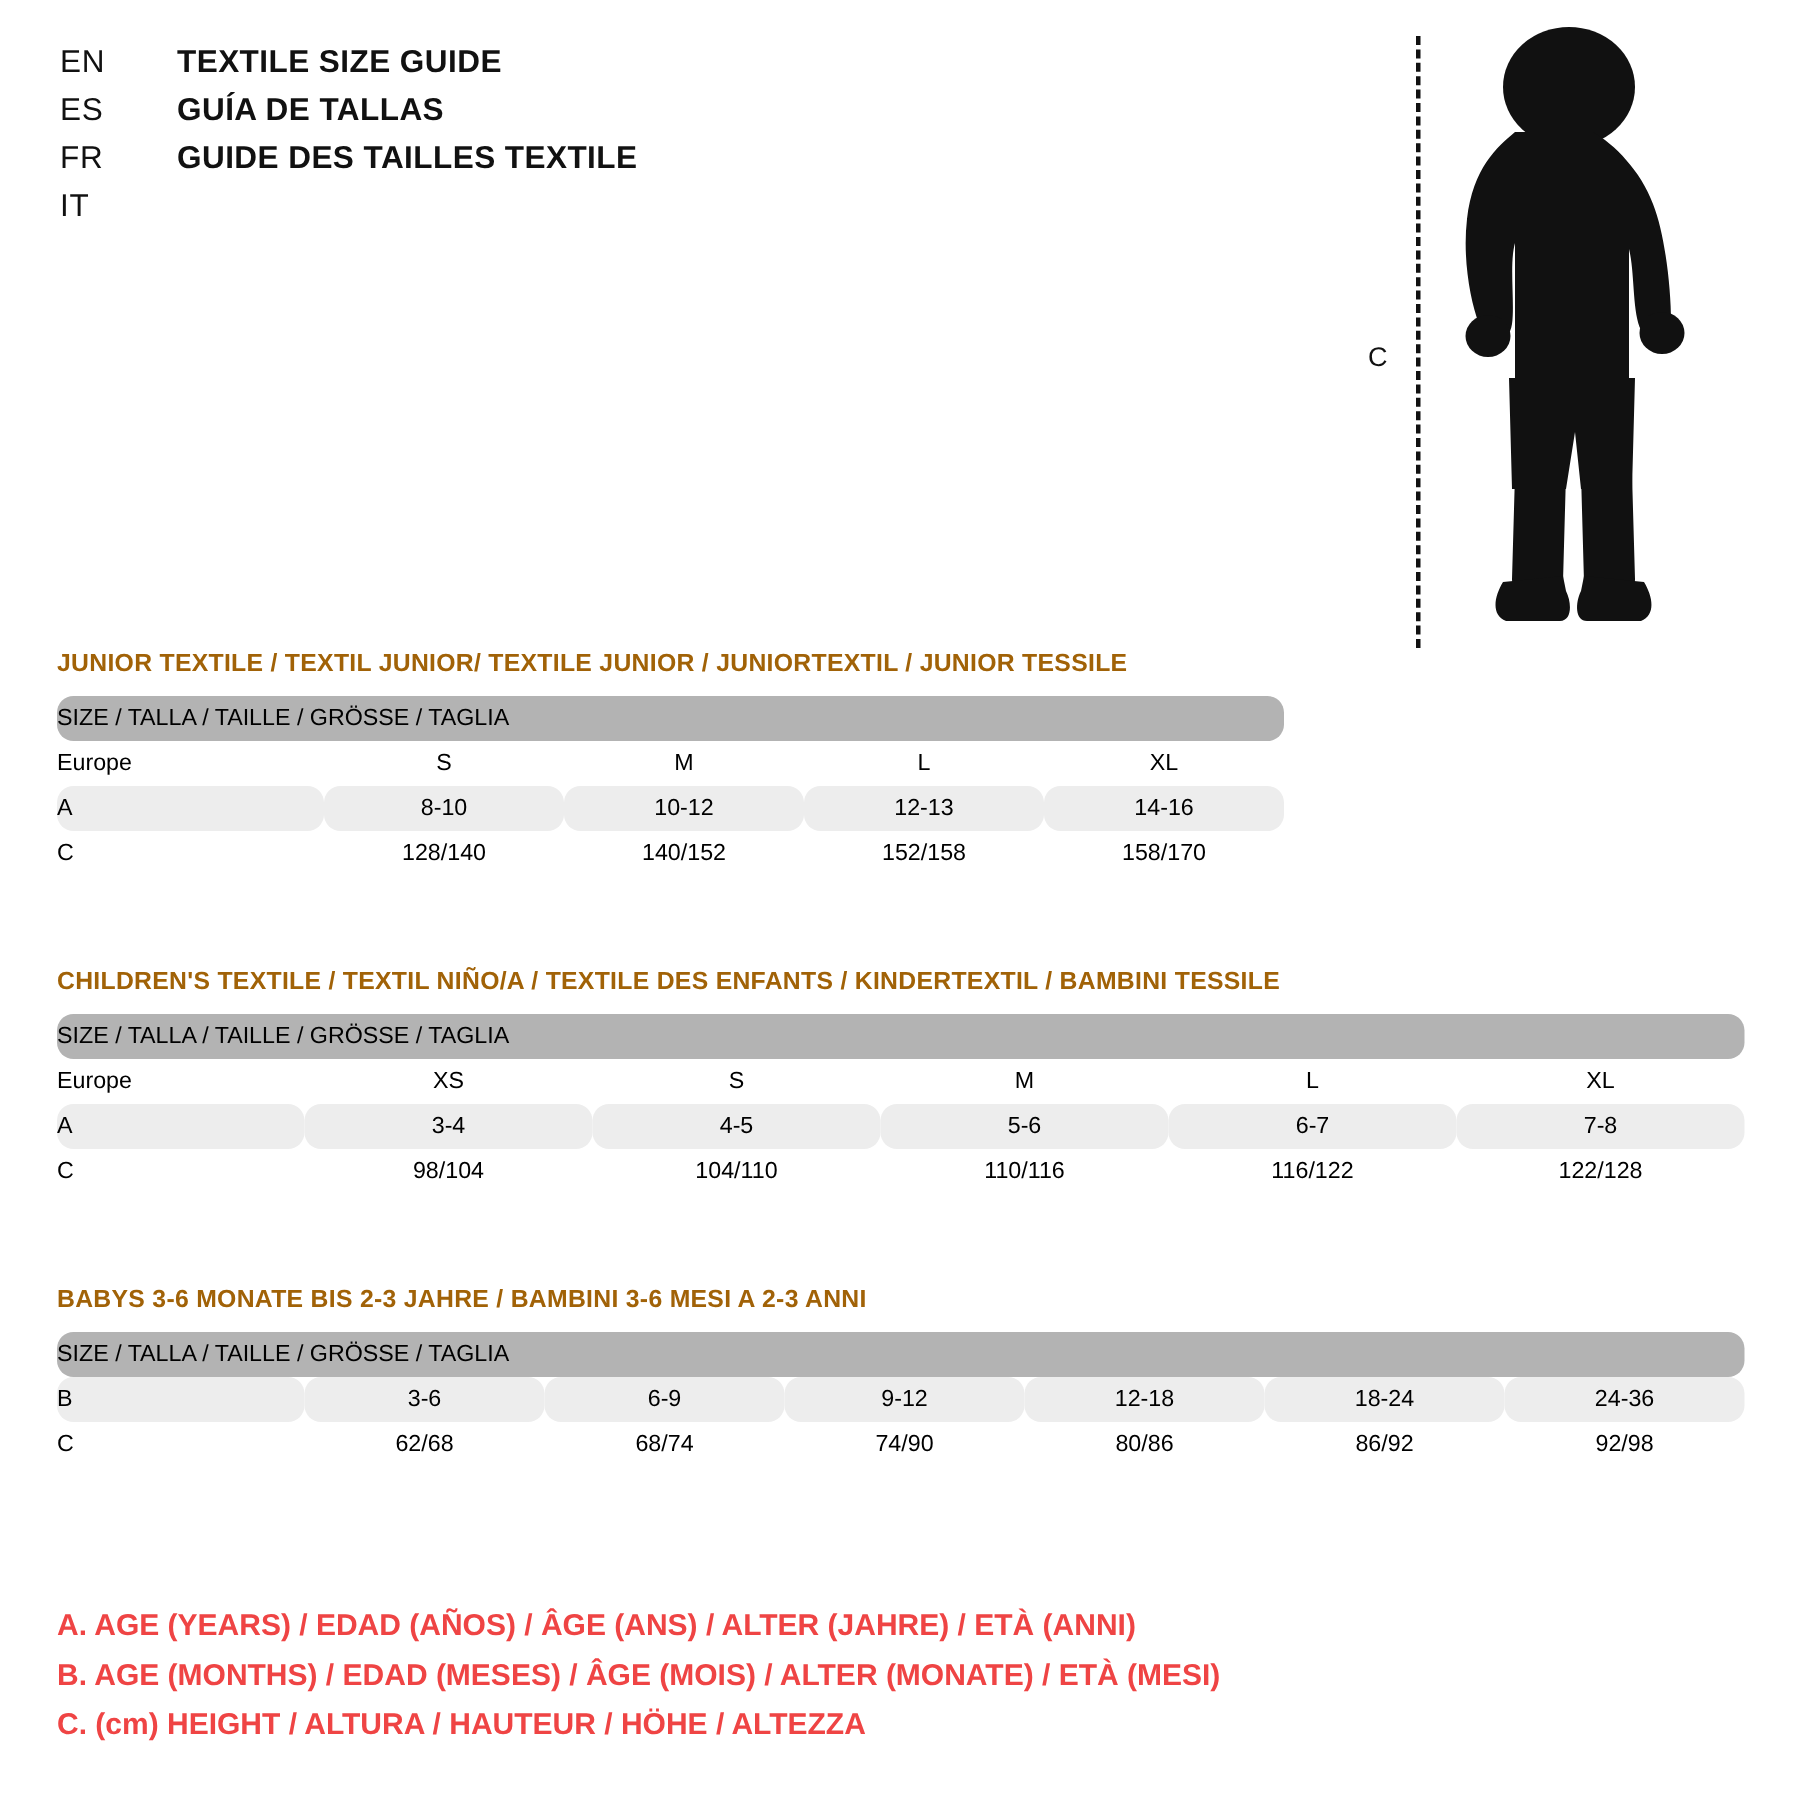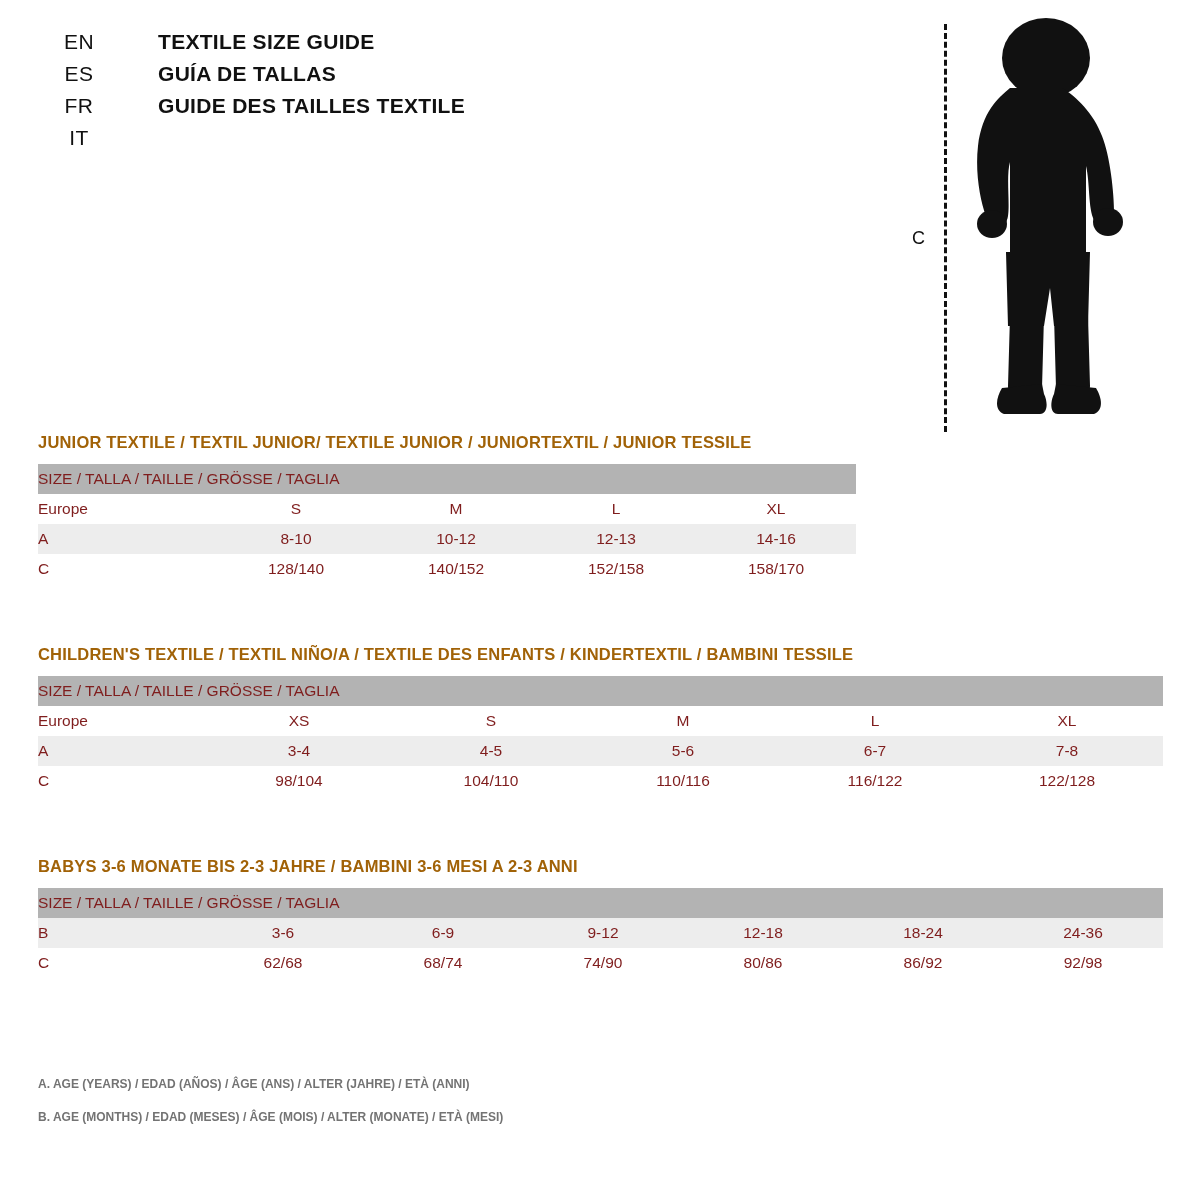--- a/index.html
+++ b/index.html
@@ -26,29 +26,27 @@
   .header-row {
     display: flex;
     align-items: baseline;
     height: 32px;
   }
   .header-lang {
     width: 78px;
     font-size: 21px;
     letter-spacing: 0.5px;
     color: #111;
-    text-align: center;
   }
   .header-title {
     font-size: 21px;
     font-weight: bold;
     letter-spacing: 0.3px;
     color: #111;
     text-transform: uppercase;
-    margin-left: 40px;
   }
 
   
   .figure-area {
     position: absolute;
     left: 900px;
     top: 10px;
     width: 260px;
     height: 420px;
   }
@@ -86,46 +84,47 @@
     white-space: nowrap;
     line-height: 28px;
   }
   table.size-table {
     border-collapse: collapse;
     margin-top: 8px;
     table-layout: fixed;
   }
   table.size-table td {
     font-size: 15.5px;
-    color: #7f1d1d;
+    color: #000000;
     height: 30px;
     padding: 0;
     vertical-align: middle;
+    border-radius: 11px;
   }
   .row-head td {
     background: #b3b3b3;
     font-weight: normal;
     font-size: 15.5px;
     padding-left: 6px;
   }
   .row-alt td { background: #ededed; }
   .row-plain td { background: #ffffff; margin-top: 28px; }
   .cell-label { padding-left: 6px; text-align: left; }
   .cell-val { text-align: center; }
 
   
   .footnotes {
     position: absolute;
     left: 38px;
     top: 1068px;
   }
   .footnote {
-    font-size: 12px;
+    font-size: 20px;
     font-weight: bold;
-    color: #737373;
+    color: #ef4444;
     line-height: 33px;
     white-space: nowrap;
   }
 </style>
 </head>
 <body>
 
 <div class="header">
   <div class="header-row">
     <div class="header-lang">EN</div>
@@ -298,13 +297,14 @@
         <td class="cell-val">86/92</td>
         <td class="cell-val">92/98</td>
       </tr>
     </tbody>
   </table>
 </div>
 
 <div class="footnotes">
   <div class="footnote">A. AGE (YEARS) / EDAD (AÑOS) / ÂGE (ANS) / ALTER (JAHRE) / ETÀ (ANNI)</div>
   <div class="footnote">B. AGE (MONTHS) / EDAD (MESES) / ÂGE (MOIS) / ALTER (MONATE) / ETÀ (MESI)</div>
+  <div class="footnote">C. (cm) HEIGHT / ALTURA / HAUTEUR / HÖHE / ALTEZZA</div>
 </div>
 
 </body></html>

